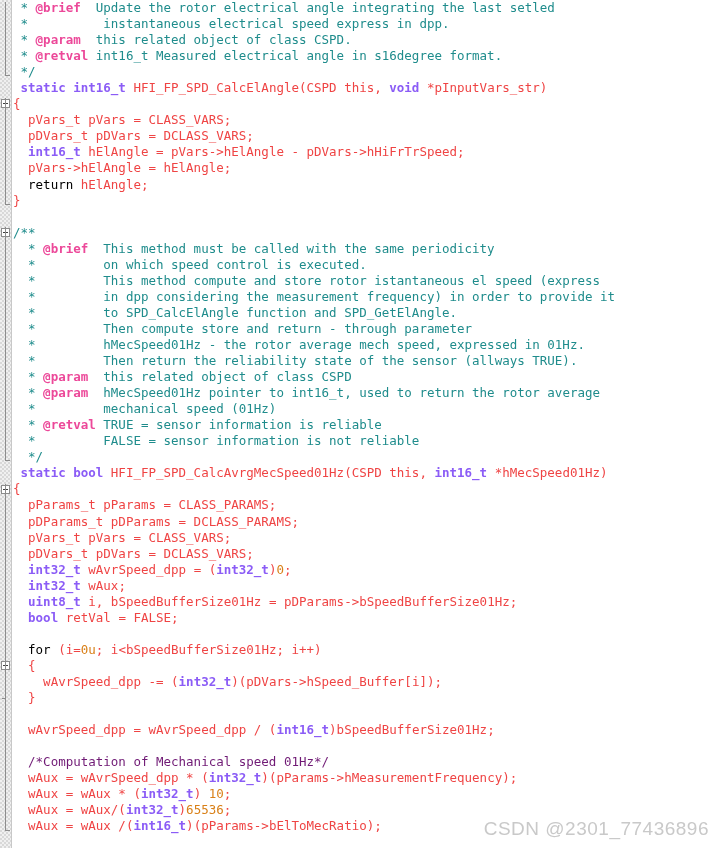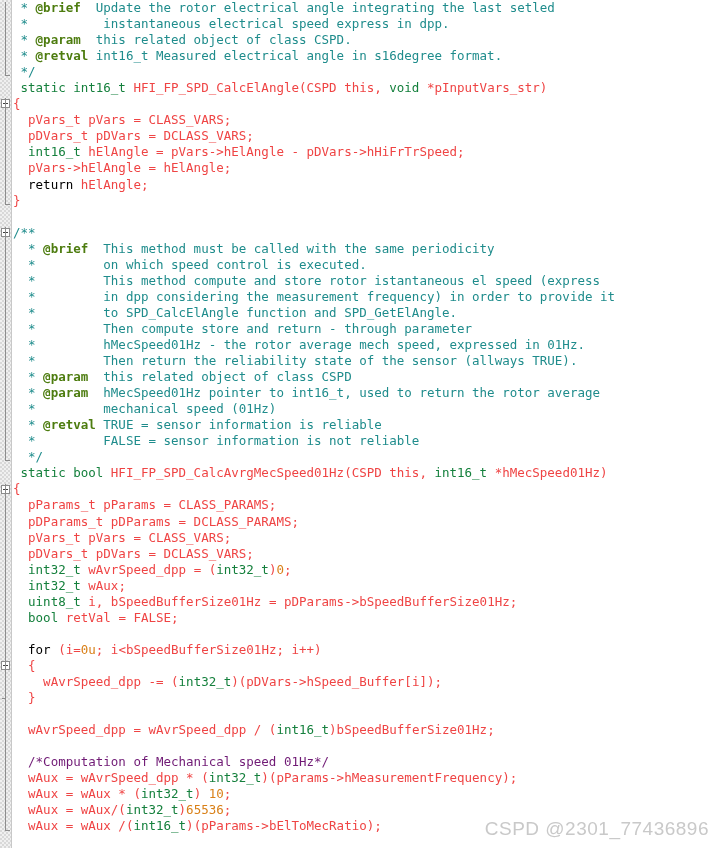--- a/index.html
+++ b/index.html
@@ -90,24 +90,24 @@
     color: #000000;
     white-space: pre;
   }
   .line {
     height: 16.05px;
     white-space: pre;
   }
 
   
   .cmt   { color: #1f8c8c; }          
-  .cmtb  { color: #4d7c0f; font-weight: bold; }  
+  .cmtb  { color: #ec4899; font-weight: bold; }  
   .gcmt  { color: #701a75; }           comment (green) */
   .kw    { color: #1111cc; font-weight: bold; }  
-  .typ   { color: #15803d; }          
+  .typ   { color: #8b5cf6; font-weight: bold; }          
   .num   { color: #d98018; }
   .pln   { color: #ef4444; }
 
   
   #watermark {
     position: absolute;
     right: 12px;
     bottom: 8px;
     font-family: "Liberation Sans", sans-serif;
     font-size: 19px;
@@ -136,15 +136,15 @@
       <div class="fold-line" style="top: 226.7px; height: 234.7px;">
         <div class="cap"></div>
       </div>
       <div class="fold-line" style="top: 483.5px; height: 347.05px;">
         <div class="cap"></div>
       </div>
     </div>
 
   <div id="code"><div class="line"><span class="cmt"> * </span><span class="cmtb">@brief</span><span class="cmt">  Update the rotor electrical angle integrating the last setled</span></div><div class="line"><span class="cmt"> *          instantaneous electrical speed express in dpp.</span></div><div class="line"><span class="cmt"> * </span><span class="cmtb">@param</span><span class="cmt">  this related object of class CSPD.</span></div><div class="line"><span class="cmt"> * </span><span class="cmtb">@retval</span><span class="cmt"> int16_t Measured electrical angle in s16degree format.</span></div><div class="line"><span class="cmt"> */</span></div><div class="line"><span class="typ"> static int16_t</span><span class="pln"> HFI_FP_SPD_CalcElAngle(CSPD this, </span><span class="typ">void</span><span class="pln"> *pInputVars_str)</span></div><div class="line"><span class="pln">{</span></div><div class="line"><span class="pln">  pVars_t pVars = CLASS_VARS;</span></div><div class="line"><span class="pln">  pDVars_t pDVars = DCLASS_VARS;</span></div><div class="line"><span class="pln">  </span><span class="typ">int16_t</span><span class="pln"> hElAngle = pVars-&gt;hElAngle - pDVars-&gt;hHiFrTrSpeed;</span></div><div class="line"><span class="pln">  pVars-&gt;hElAngle = hElAngle;</span></div><div class="line"><span class="pln">  </span><span class="kw">return</span><span class="pln"> hElAngle;</span></div><div class="line"><span class="pln">}</span></div><div class="line">&nbsp;</div><div class="line"><span class="cmt">/**</span></div><div class="line"><span class="cmt">  * </span><span class="cmtb">@brief</span><span class="cmt">  This method must be called with the same periodicity</span></div><div class="line"><span class="cmt">  *         on which speed control is executed.</span></div><div class="line"><span class="cmt">  *         This method compute and store rotor istantaneous el speed (express</span></div><div class="line"><span class="cmt">  *         in dpp considering the measurement frequency) in order to provide it</span></div><div class="line"><span class="cmt">  *         to SPD_CalcElAngle function and SPD_GetElAngle.</span></div><div class="line"><span class="cmt">  *         Then compute store and return - through parameter</span></div><div class="line"><span class="cmt">  *         hMecSpeed01Hz - the rotor average mech speed, expressed in 01Hz.</span></div><div class="line"><span class="cmt">  *         Then return the reliability state of the sensor (allways TRUE).</span></div><div class="line"><span class="cmt">  * </span><span class="cmtb">@param</span><span class="cmt">  this related object of class CSPD</span></div><div class="line"><span class="cmt">  * </span><span class="cmtb">@param</span><span class="cmt">  hMecSpeed01Hz pointer to int16_t, used to return the rotor average</span></div><div class="line"><span class="cmt">  *         mechanical speed (01Hz)</span></div><div class="line"><span class="cmt">  * </span><span class="cmtb">@retval</span><span class="cmt"> TRUE = sensor information is reliable</span></div><div class="line"><span class="cmt">  *         FALSE = sensor information is not reliable</span></div><div class="line"><span class="cmt">  */</span></div><div class="line"><span class="typ"> static bool</span><span class="pln"> HFI_FP_SPD_CalcAvrgMecSpeed01Hz(CSPD this, </span><span class="typ">int16_t</span><span class="pln"> *hMecSpeed01Hz)</span></div><div class="line"><span class="pln">{</span></div><div class="line"><span class="pln">  pParams_t pParams = CLASS_PARAMS;</span></div><div class="line"><span class="pln">  pDParams_t pDParams = DCLASS_PARAMS;</span></div><div class="line"><span class="pln">  pVars_t pVars = CLASS_VARS;</span></div><div class="line"><span class="pln">  pDVars_t pDVars = DCLASS_VARS;</span></div><div class="line"><span class="pln">  </span><span class="typ">int32_t</span><span class="pln"> wAvrSpeed_dpp = (</span><span class="typ">int32_t</span><span class="pln">)</span><span class="num">0</span><span class="pln">;</span></div><div class="line"><span class="pln">  </span><span class="typ">int32_t</span><span class="pln"> wAux;</span></div><div class="line"><span class="pln">  </span><span class="typ">uint8_t</span><span class="pln"> i, bSpeedBufferSize01Hz = pDParams-&gt;bSpeedBufferSize01Hz;</span></div><div class="line"><span class="pln">  </span><span class="typ">bool</span><span class="pln"> retVal = FALSE;</span></div><div class="line">&nbsp;</div><div class="line"><span class="pln">  </span><span class="kw">for</span><span class="pln"> (i=</span><span class="num">0u</span><span class="pln">; i&lt;bSpeedBufferSize01Hz; i++)</span></div><div class="line"><span class="pln">  {</span></div><div class="line"><span class="pln">    wAvrSpeed_dpp -= (</span><span class="typ">int32_t</span><span class="pln">)(pDVars-&gt;hSpeed_Buffer[i]);</span></div><div class="line"><span class="pln">  }</span></div><div class="line">&nbsp;</div><div class="line"><span class="pln">  wAvrSpeed_dpp = wAvrSpeed_dpp / (</span><span class="typ">int16_t</span><span class="pln">)bSpeedBufferSize01Hz;</span></div><div class="line">&nbsp;</div><div class="line"><span class="gcmt">  /*Computation of Mechanical speed 01Hz*/</span></div><div class="line"><span class="pln">  wAux = wAvrSpeed_dpp * (</span><span class="typ">int32_t</span><span class="pln">)(pParams-&gt;hMeasurementFrequency);</span></div><div class="line"><span class="pln">  wAux = wAux * (</span><span class="typ">int32_t</span><span class="pln">) </span><span class="num">10</span><span class="pln">;</span></div><div class="line"><span class="pln">  wAux = wAux/(</span><span class="typ">int32_t</span><span class="pln">)</span><span class="num">65536</span><span class="pln">;</span></div><div class="line"><span class="pln">  wAux = wAux /(</span><span class="typ">int16_t</span><span class="pln">)(pParams-&gt;bElToMecRatio);</span></div></div>
 
-  <div id="watermark">CSPD @2301_77436896</div>
+  <div id="watermark">CSDN @2301_77436896</div>
 
 </div>
 
 </body></html>

